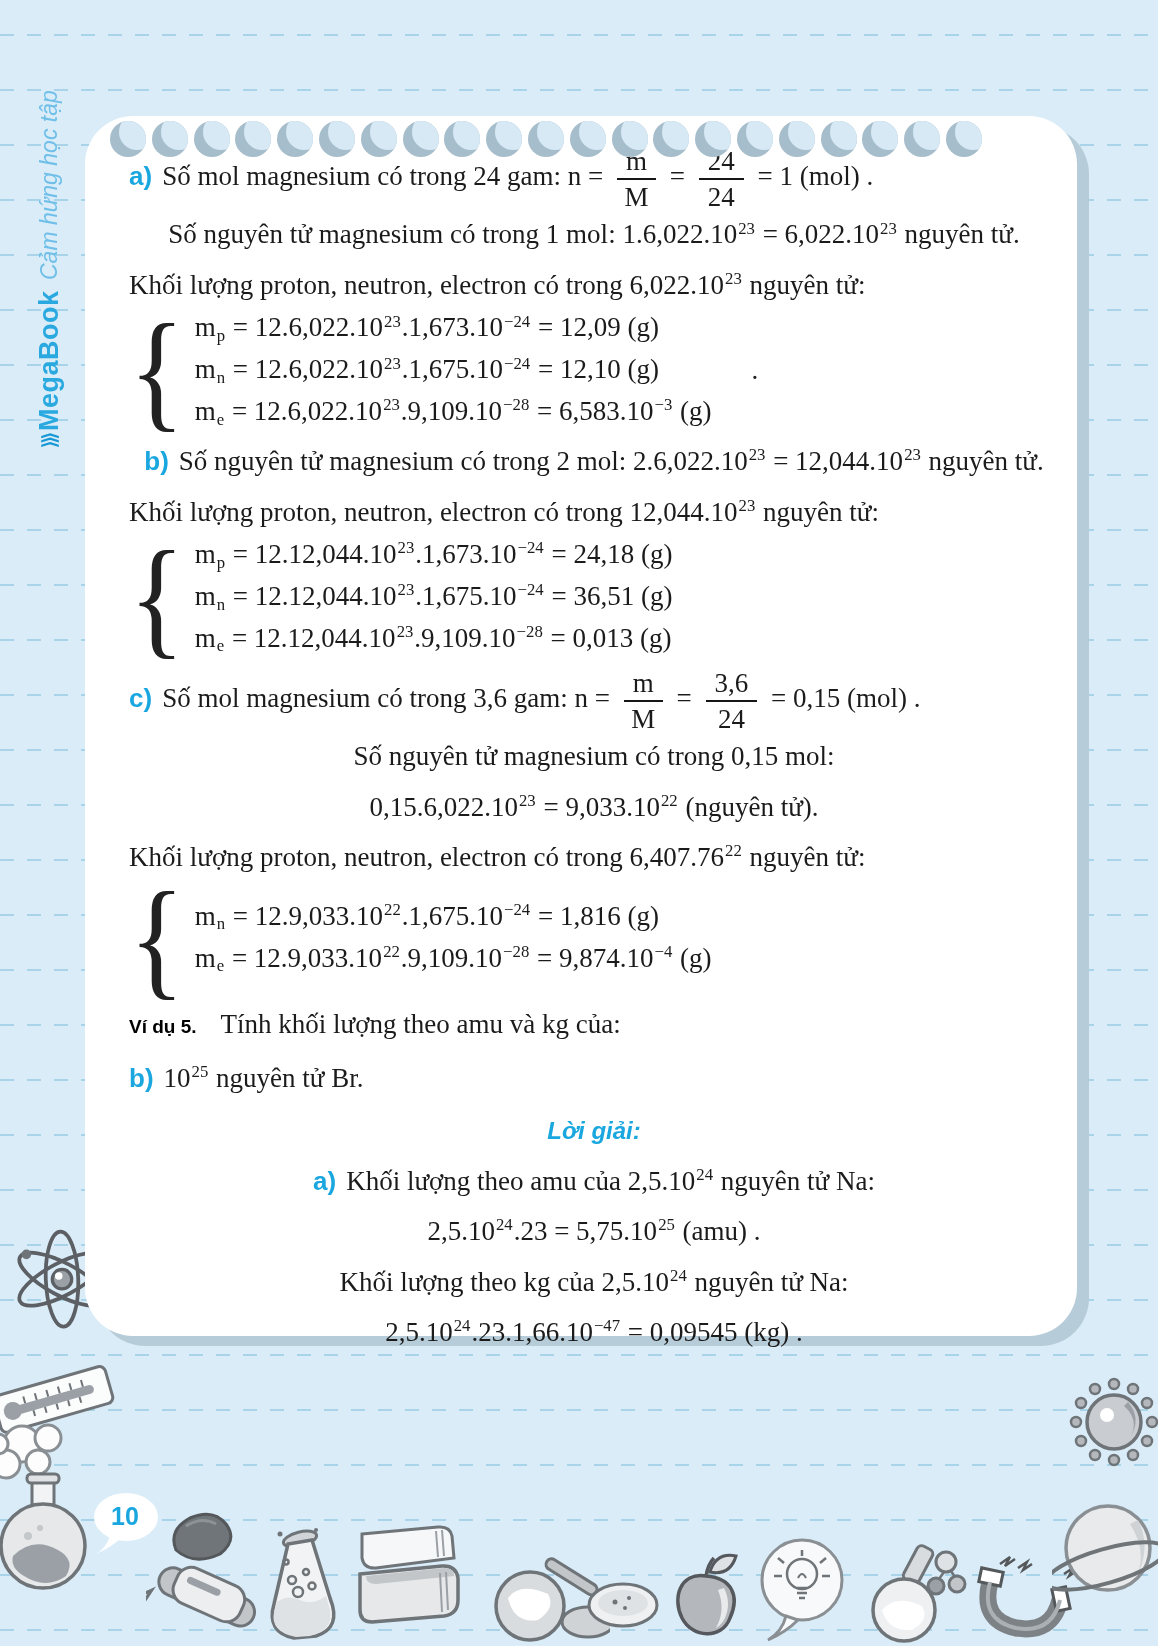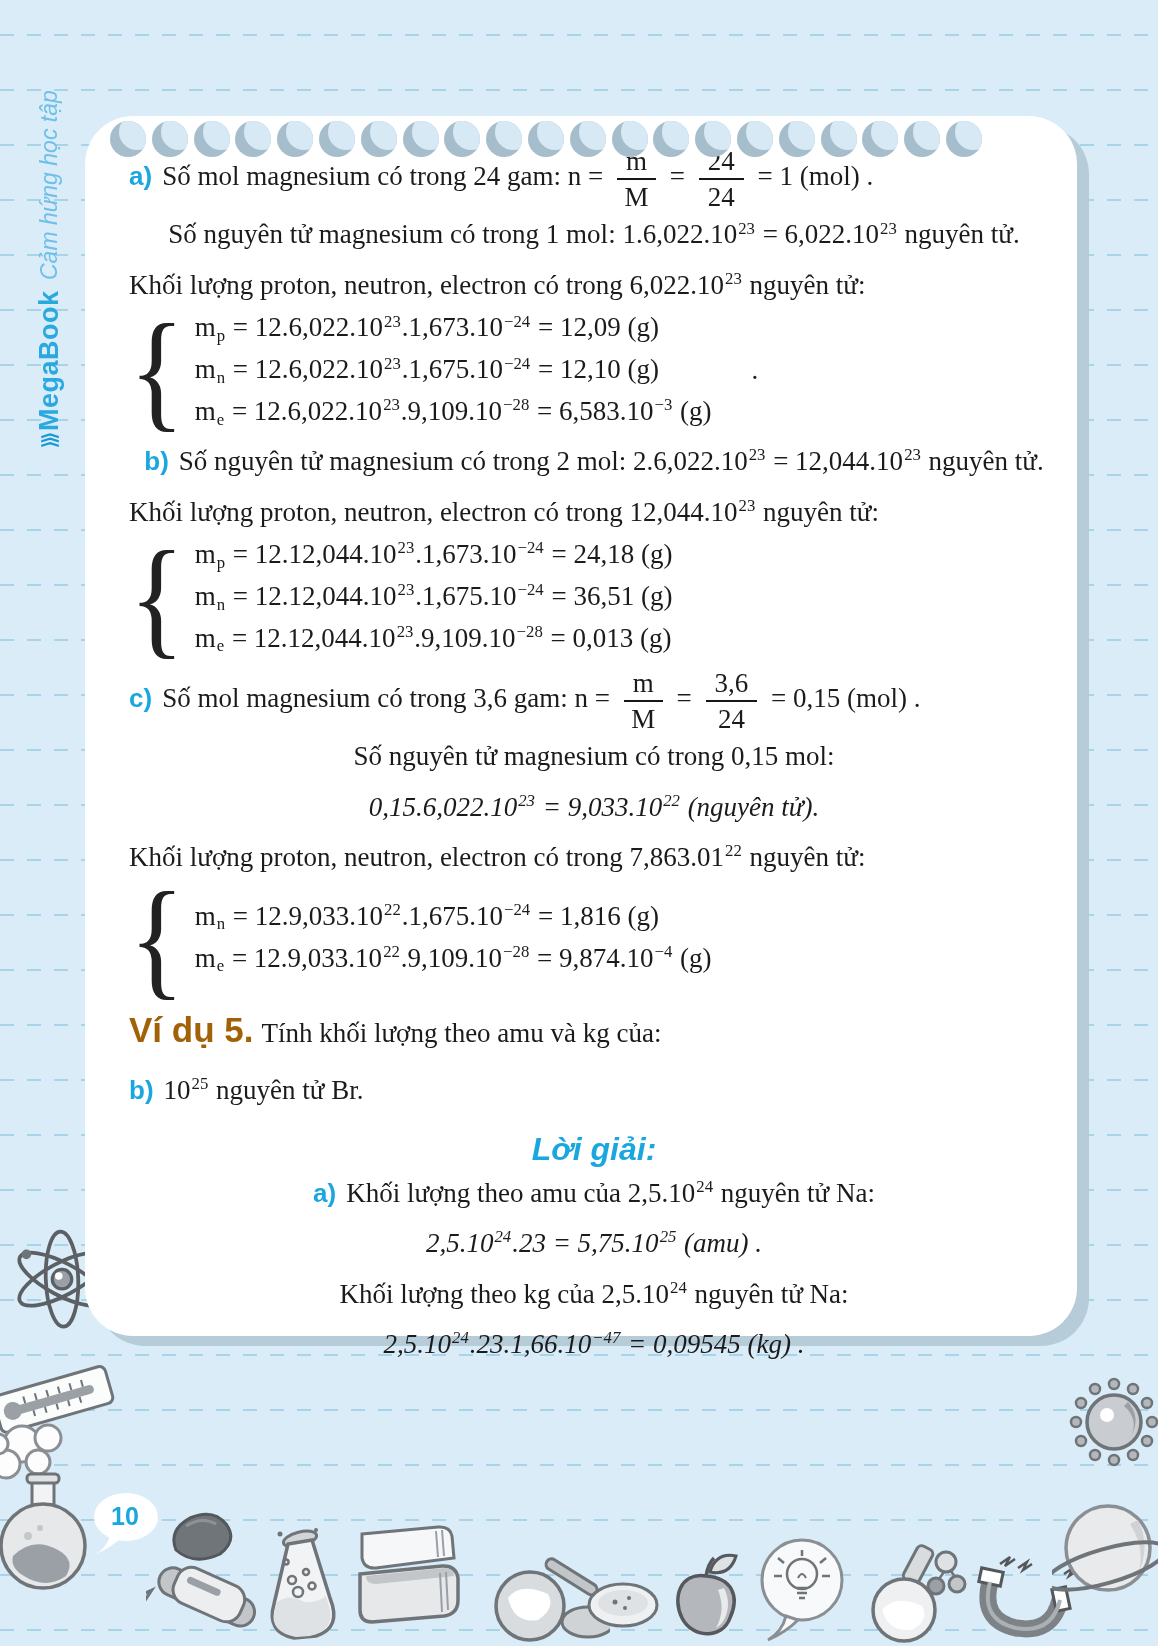--- a/index.html
+++ b/index.html
@@ -34,36 +34,36 @@
   #brand .name{font-weight:700;color:#2aa9e0;font-size:27px;letter-spacing:0.5px;}
   #brand .tagline{font-style:italic;color:#6fbfe9;font-size:23px;margin-top:10px;}
   
   #content{
     position:absolute;left:0;top:0;right:0;bottom:0;
     padding:30px 18px 0 44px;font-size:27px;color:#1b1b1b;line-height:1.5;
   }
   .line{white-space:nowrap;}
   .lbl{font-family:"Liberation Sans", sans-serif;font-weight:700;color:#1aa7e0;
     font-size:26px;margin-right:10px;}
-  .hlbl{font-family:"Liberation Sans", sans-serif;font-weight:700;color:#a16207;
-    font-size:35px;margin-right:8px;}
+  .hlbl{font-family:"Liberation Sans", sans-serif;font-weight:700;color:#000000;
+    font-size:19px;margin-right:24px;}
   .sup{font-size:0.62em;vertical-align:0.58em;letter-spacing:0;margin:0 1px;}
   .sub{font-size:0.62em;vertical-align:-0.28em;margin:0 1px;}
   .frac{display:inline-block;text-align:center;vertical-align:middle;margin:0 7px;line-height:1.12;}
   .frac .num{display:block;border-bottom:2px solid #161616;padding:0 9px 2px;}
   .frac .den{display:block;padding-top:2px;}
   .system{display:flex;align-items:center;margin:2px 0 8px 0;}
   .brace{font-family:"Liberation Serif", serif;font-size:116px;font-weight:400;
     line-height:1;transform:scaleY(1.14);color:#222;margin-right:10px;}
   .srow{white-space:nowrap;line-height:1.55;}
   .sys-suffix{margin-left:40px;align-self:center;}
-  .center{text-align:center;white-space:nowrap;font-style:italic;}
+  .center{text-align:center;white-space:nowrap;}
   .solution{
     text-align:center;font-family:"Liberation Sans", sans-serif;font-style:italic;
-    font-weight:700;color:#1aa7e0;font-size:32px;margin:6px 0 0 0;
+    font-weight:700;color:#1aa7e0;font-size:24px;margin:6px 0 12px 0;
   }
   
   .mb-s{margin-bottom:2px;}  .mb-m{margin-bottom:10px;text-align:center;}  .mb-l{margin-bottom:14px;}
   
   #page-bubble{position:absolute;left:92px;top:1492px;width:72px;height:64px;z-index:4;}
   #page-bubble .num{
     position:absolute;left:0;top:10px;width:66px;text-align:center;
     font-family:"Liberation Sans", sans-serif;font-weight:700;font-size:25px;color:#1aa7e0;
   }
   .doodle{position:absolute;z-index:1;}
@@ -301,21 +301,21 @@
         <span class="brace">{</span>
         <div>
           <div class="srow"><span>m</span><span class="sub">p</span><span> = 12.12,044.10</span><span class="sup">23</span><span>.1,673.10</span><span class="sup">−24</span><span> = 24,18 (g)</span></div>
           <div class="srow"><span>m</span><span class="sub">n</span><span> = 12.12,044.10</span><span class="sup">23</span><span>.1,675.10</span><span class="sup">−24</span><span> = 36,51 (g)</span></div>
           <div class="srow"><span>m</span><span class="sub">e</span><span> = 12.12,044.10</span><span class="sup">23</span><span>.9,109.10</span><span class="sup">−28</span><span> = 0,013 (g)</span></div>
         </div>
       </div>
       <div class="line mb-s"><span class="lbl">c)</span><span>Số mol magnesium có trong 3,6 gam:  n = </span><span class="frac"><span class="num">m</span><span class="den">M</span></span><span> = </span><span class="frac"><span class="num">3,6</span><span class="den">24</span></span><span> = 0,15 (mol) .</span></div>
       <div class="line mb-m"><span>Số nguyên tử magnesium có trong 0,15 mol:</span></div>
       <div class="center mb-m"><span>0,15.6,022.10</span><span class="sup">23</span><span> = 9,033.10</span><span class="sup">22</span><span>  (nguyên tử).</span></div>
-      <div class="line mb-s"><span>Khối lượng proton, neutron, electron có trong  7,863.01</span><span class="sup">22</span><span>  nguyên tử:</span></div>
+      <div class="line mb-s"><span>Khối lượng proton, neutron, electron có trong  6,407.76</span><span class="sup">22</span><span>  nguyên tử:</span></div>
       <div class="system">
         <span class="brace">{</span>
         <div>
           <div class="srow"><span>m</span><span class="sub">n</span><span> = 12.9,033.10</span><span class="sup">22</span><span>.1,675.10</span><span class="sup">−24</span><span> = 1,816 (g)</span></div>
           <div class="srow"><span>m</span><span class="sub">e</span><span> = 12.9,033.10</span><span class="sup">22</span><span>.9,109.10</span><span class="sup">−28</span><span> = 9,874.10</span><span class="sup">−4</span><span> (g)</span></div>
         </div>
       </div>
       <div class="line mb-l"><span class="hlbl">Ví dụ 5.</span><span>Tính khối lượng theo amu và kg của:</span></div>
       <div class="line mb-l"><span class="lbl">b)</span><span>10</span><span class="sup">25</span><span>  nguyên tử Br.</span></div>
       <div class="solution">Lời giải:</div>

